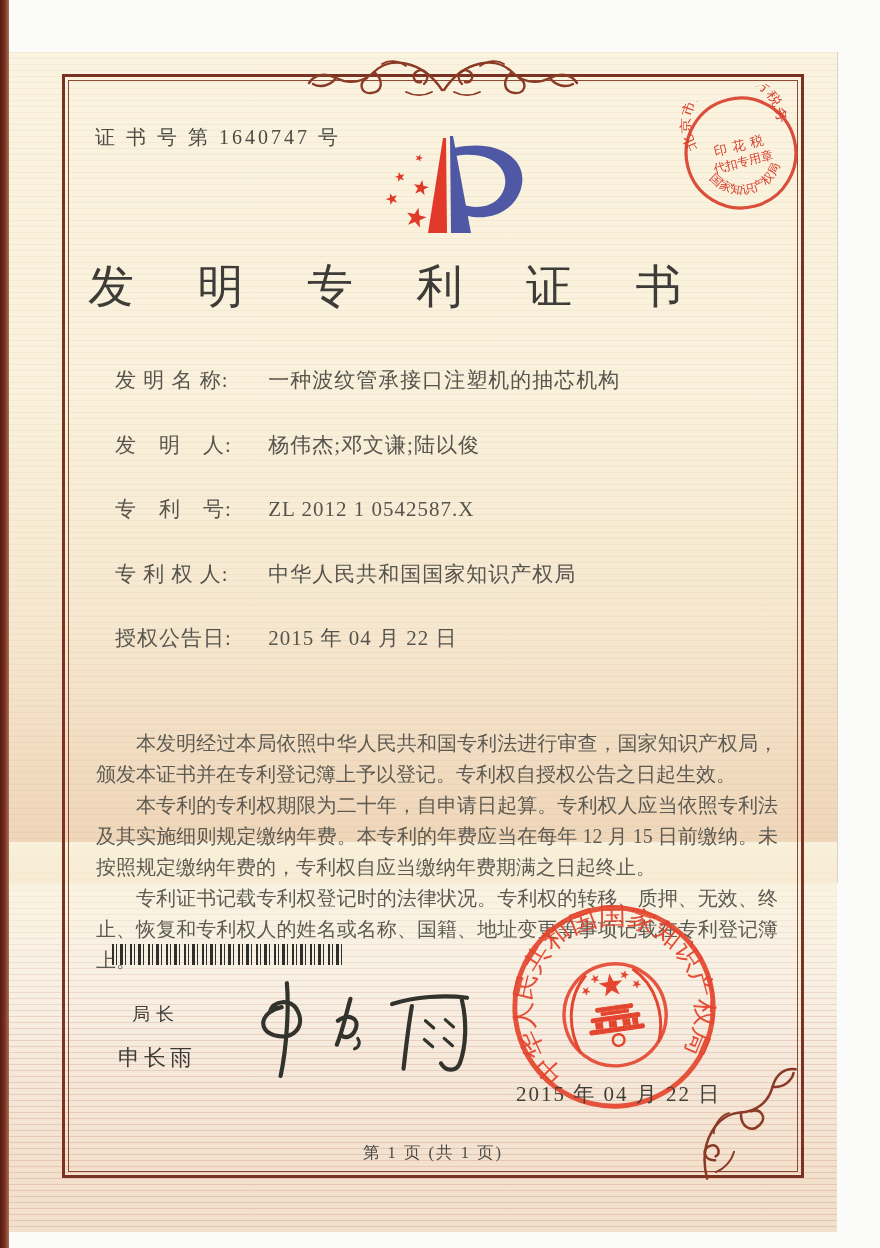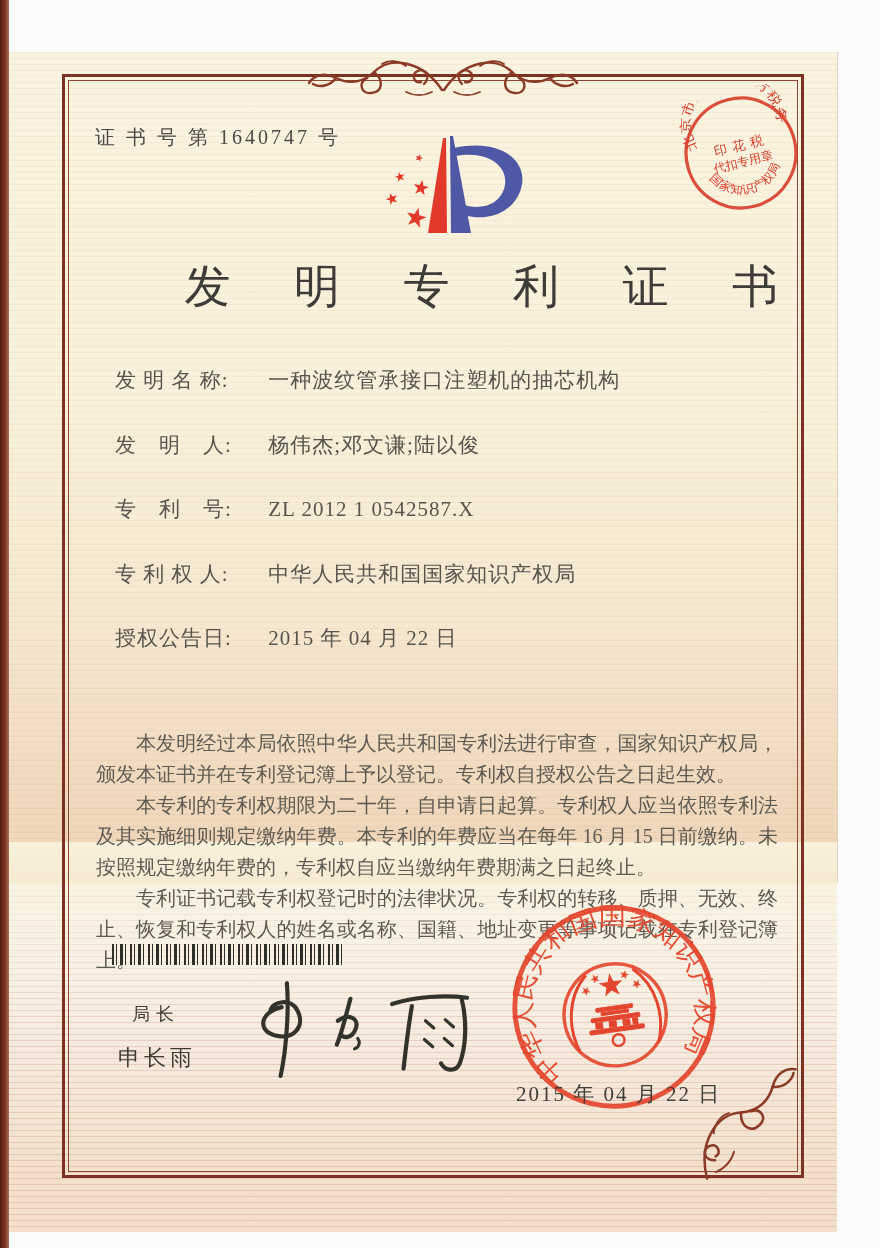--- a/index.html
+++ b/index.html
@@ -44,21 +44,21 @@
   }
   .frame-inner { position:absolute; inset:3px; border:1px solid #8d4733; }
   .ornament { z-index:4; }
 
   
   .cert-number {
     left:87px; top:72px; font-size:20px; letter-spacing:3px; color:#4b4a45; z-index:5;
   }
   .logo-box { left:342px; top:70px; width:200px; height:138px; z-index:5; }
   .title-row {
-    left:54px; top:204px; width:742px; text-align:right;
+    left:54px; top:204px; width:742px; text-align:left;
     font-size:46px; font-weight:500; letter-spacing:26px; text-indent:26px;
     color:#3d3c38; z-index:5;
   }
   .fields { left:107px; top:314px; width:620px; z-index:5; }
   .field-row { height:30px; margin-bottom:34.5px; font-size:21px; color:#56544d; white-space:nowrap; }
   .field-label { display:inline-block; min-width:148px; letter-spacing:1px; }
   .field-value { letter-spacing:1px; }
   .paragraphs {
     left:88px; top:676px; width:682px; z-index:5;
     font-size:20px; line-height:31px; color:#5c5a52; text-align:justify;
@@ -173,21 +173,21 @@
       <span class="field-value">中华人民共和国国家知识产权局</span>
     </div>
     <div class="field-row">
       <span class="field-label">授权公告日:</span>
       <span class="field-value">2015 年 04 月 22 日</span>
     </div>
   </div>
 
   <div class="abs paragraphs">
     <p>本发明经过本局依照中华人民共和国专利法进行审查，国家知识产权局，颁发本证书并在专利登记簿上予以登记。专利权自授权公告之日起生效。</p>
-    <p>本专利的专利权期限为二十年，自申请日起算。专利权人应当依照专利法及其实施细则规定缴纳年费。本专利的年费应当在每年 16 月 15 日前缴纳。未按照规定缴纳年费的，专利权自应当缴纳年费期满之日起终止。</p>
+    <p>本专利的专利权期限为二十年，自申请日起算。专利权人应当依照专利法及其实施细则规定缴纳年费。本专利的年费应当在每年 12 月 15 日前缴纳。未按照规定缴纳年费的，专利权自应当缴纳年费期满之日起终止。</p>
     <p>专利证书记载专利权登记时的法律状况。专利权的转移、质押、无效、终止、恢复和专利权人的姓名或名称、国籍、地址变更等事项记载在专利登记簿上。</p>
   </div>
 
   <div class="abs barcode"></div>
 
   <div class="abs signer-title">局长</div>
   <div class="abs signer-name">申长雨</div>
 
   <div class="abs signature-box">
     <svg viewBox="0 0 240 100" fill="none" stroke="#33332d" stroke-width="4" stroke-linecap="round" stroke-linejoin="round">
@@ -226,20 +226,21 @@
           <rect x="17" y="6" width="5" height="6"></rect>
         <rect x="-28" y="13" width="56" height="4" rx="1.5"></rect>
         <circle cy="26" r="6" fill="none" stroke-width="2.5"></circle>
         <path d="M-40,34 C-50,8 -46,-24 -24,-44 M40,34 C50,8 46,-24 24,-44" fill="none" stroke-width="3"></path>
       </g>
     </svg>
   </div>
 
   <div class="abs issue-date">2015 年 04 月 22 日</div>
 
+  <div class="abs page-footer">第 1 页 (共 1 页)</div>
 
   <div class="abs tax-stamp-box">
     <svg viewBox="0 0 120 120">
       <circle cx="60" cy="60" r="54" fill="none" stroke="#d8402e" stroke-width="3.2" opacity="0.92"></circle>
       <path id="taxTop" d="M19.6,45.3 A43,43 0 1 1 100.4,45.3" fill="none"></path>
       <path id="taxBottom" d="M23.8,76.9 A40,40 0 0 0 96.2,76.9" fill="none"></path>
       <text font-size="12.5" fill="#d8402e" font-family="'Liberation Serif','DejaVu Serif',serif">
         <textPath href="#taxTop" textLength="176" lengthAdjust="spacingAndGlyphs">北京市海淀区地方税务局</textPath>
       </text>
       <text font-size="11.5" fill="#d8402e" font-family="'Liberation Serif','DejaVu Serif',serif">

